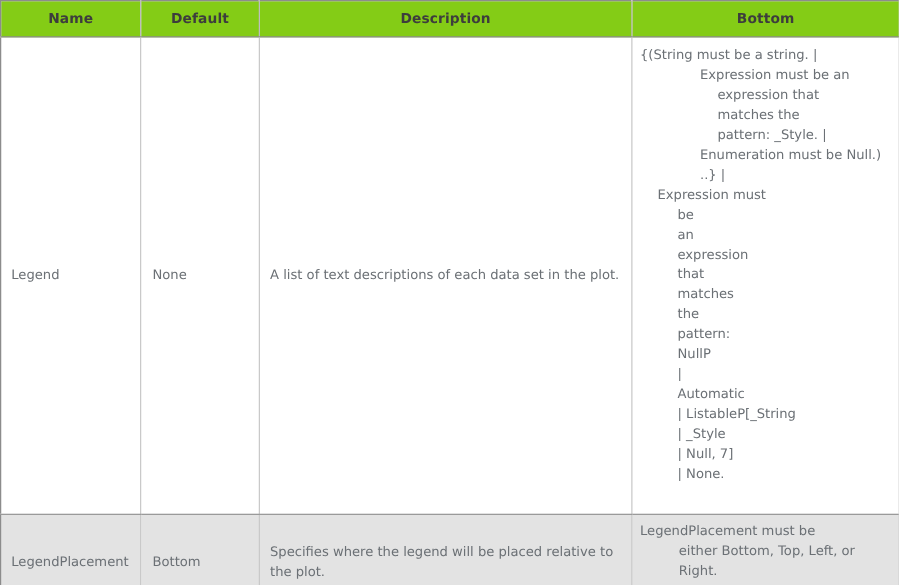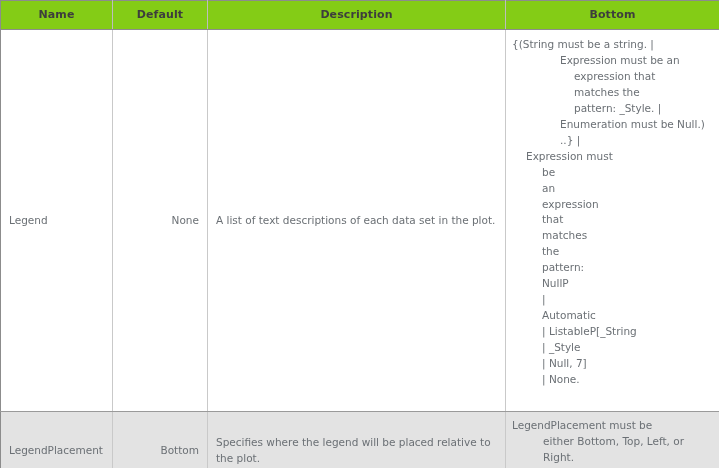--- a/index.html
+++ b/index.html
@@ -52,21 +52,21 @@
     vertical-align: middle;
     line-height: 1.52;
   }
   tbody td:last-child { border-right: none; }
   tbody tr:last-child td { border-bottom: none; }
 
   tr.row-white td { background: #ffffff; }
   tr.row-gray  td { background: #e3e3e3; }
 
   td.cell-name    { padding-left: 8px; }
-  td.cell-default { padding-left: 9px; text-align: right; }
+  td.cell-default { padding-left: 9px; }
   td.cell-desc    { padding-left: 8px; margin-top: 12px; }
   td.cell-pattern { padding-left: 6px; vertical-align: top; padding-top: 8px; }
 
   tr.row-legend td.cell-pattern { padding-top: 7px; }
   tr.row-legend td.cell-name,
   tr.row-legend td.cell-default,
   tr.row-legend td.cell-desc { vertical-align: middle; }
 
   .lines { margin: 0; }
   .lines .ln { white-space: pre-wrap; }

